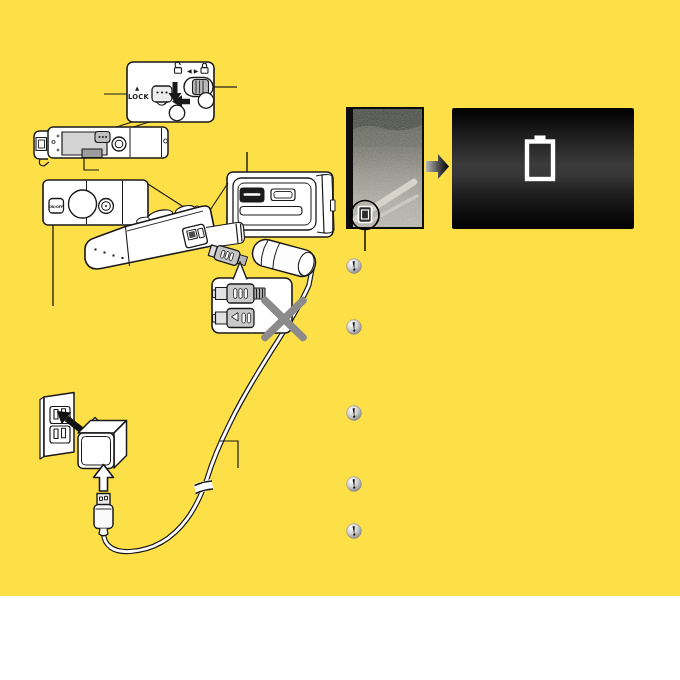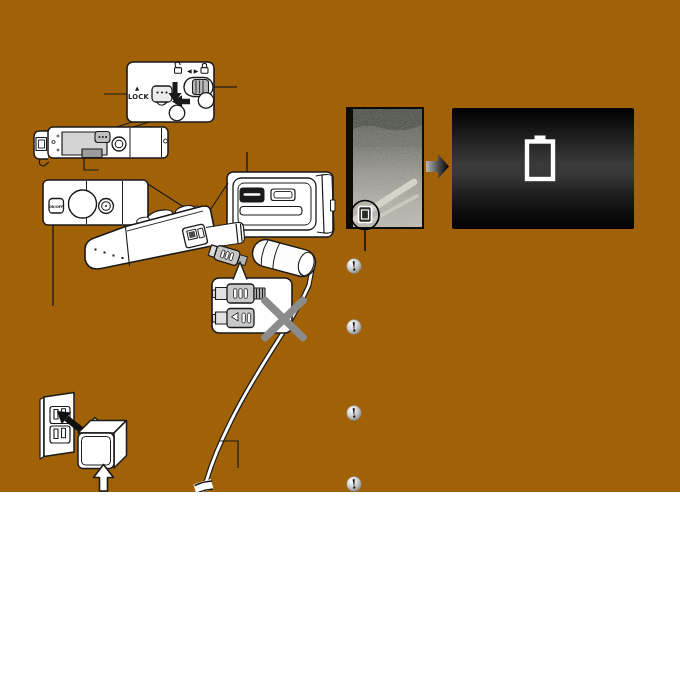--- a/index.html
+++ b/index.html
@@ -1,16 +1,16 @@
 <!DOCTYPE html>
 <html><head>
 <meta charset="utf-8">
 <style>
   html,body{margin:0;padding:0;background:#ffffff;}
-  .page{position:relative;width:680px;height:492px;background:#a16207;overflow:hidden;
+  .page{position:relative;width:680px;height:596px;background:#fde047;overflow:hidden;
         font-family:"DejaVu Sans","Liberation Sans",sans-serif;}
   svg{position:absolute;top:0;left:0;}
   text{user-select:none;}
 </style>
 </head>
 <body>
 
 <div class="page">
 <svg width="680" height="680" viewBox="0 0 680 680">
   <defs>

